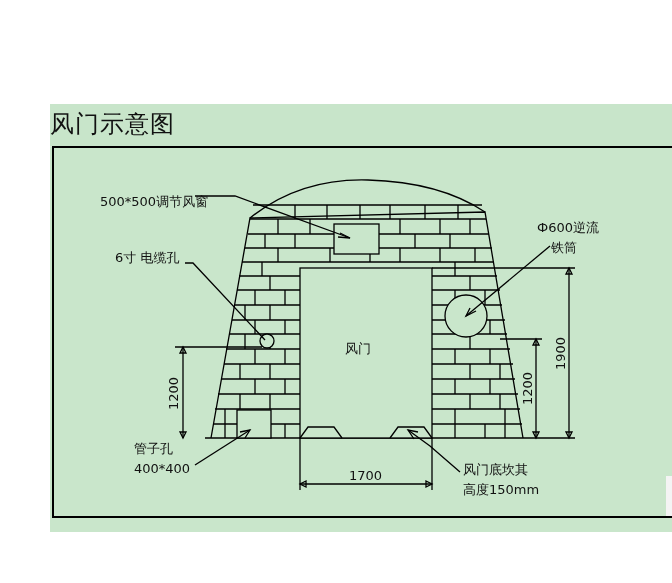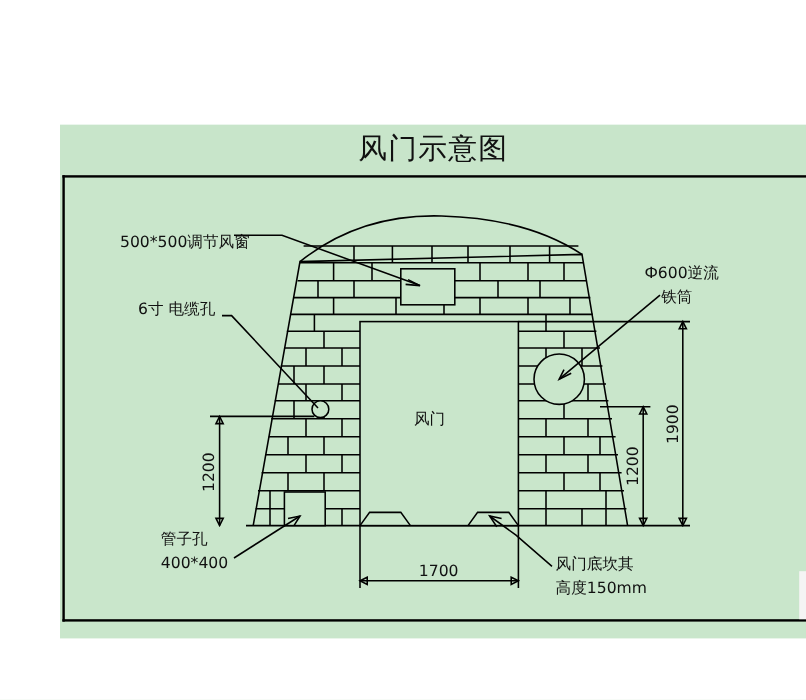--- a/index.html
+++ b/index.html
@@ -1,19 +1,19 @@
 <!DOCTYPE html>
 <html><head>
 <meta charset="utf-8">
 <style>
   html, body { margin:0; padding:0; background:#ffffff; }
   body { width:672px; height:583px; position:relative; overflow:hidden; font-family:"DejaVu Sans", sans-serif; }
   #panel { position:absolute; left:50px; top:104px; width:622px; height:428px; background:#c9e6cb; }
   #title-band { position:absolute; left:0; top:0; width:622px; height:42px; background:#c8e5ca; border-bottom:1px solid #d8ead9; }
-  #title { position:absolute; left:0; top:0; width:622px; height:42px; text-align:center; line-height:40px; font-size:24px; color:#111; letter-spacing:1px; }
+  #title { position:absolute; left:0; top:0; width:622px; height:42px; line-height:40px; font-size:24px; color:#111; letter-spacing:1px; }
   #frame { position:absolute; left:2px; top:42px; width:670px; height:372px; border-top:2px solid #000; border-left:2px solid #000; border-bottom:2px solid #000; box-sizing:border-box; }
   svg text { font-family:"DejaVu Sans", sans-serif; fill:#111; }
   #edge-glyph { position:absolute; left:666px; top:476px; width:10px; height:40px; background:#f4f4f4; }
 </style>
 </head>
 <body>
 
 <div id="panel">
   <div id="title-band">
     <div id="title">风门示意图</div>

